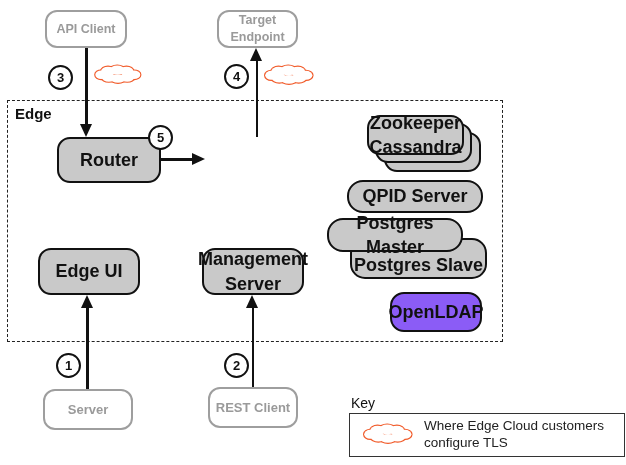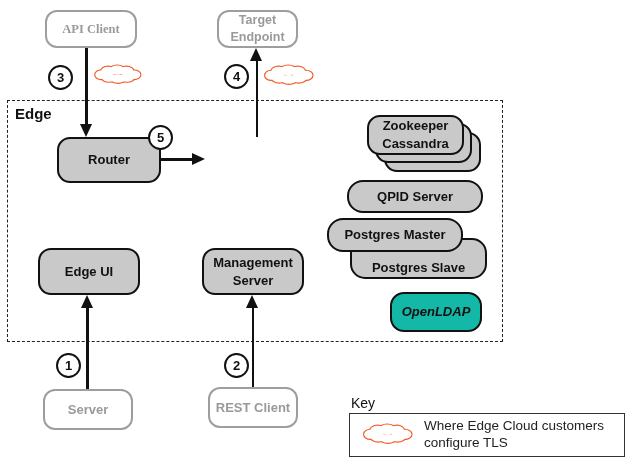--- a/index.html
+++ b/index.html
@@ -5,23 +5,23 @@
   html,body{margin:0;padding:0;background:#fff;}
   #canvas{
     position:relative;width:626px;height:465px;background:#fff;overflow:hidden;
     font-family:"Liberation Sans",sans-serif;
   }
   
   .node{
     position:absolute;box-sizing:border-box;
     background:#C9C9C9;border:2.5px solid #111;border-radius:13px;
     display:flex;align-items:center;justify-content:center;text-align:center;
-    font-weight:bold;font-size:13px;line-height:1.35;color:#111;z-index:3;
+    font-weight:bold;font-size:18px;line-height:1.35;color:#111;z-index:3;
   }
-  .node.light{background:#14b8a6;font-style:italic;}
+  .node.light{background:#8b5cf6;}
   
   .node.external{
     background:#fff;border:2px solid #9e9e9e;color:#9a9a9a;border-radius:12px;
     font-size:12.5px;z-index:3;
   }
   
   .layer{
     position:absolute;box-sizing:border-box;background:#C9C9C9;
     border:2.5px solid #111;border-radius:13px;
   }
@@ -56,21 +56,21 @@
     position:absolute;font-size:13.5px;color:#222;line-height:1.25;z-index:4;
   }
   .slave-align{align-items:flex-end;}
   .stack-text{display:block;}
 </style>
 </head>
 <body>
 
 <div id="canvas">
 
-  <div class="node external" style="left:45px;top:10px;width:92px;height:38px;font-family:Liberation Serif, serif;">API Client</div>
+  <div class="node external" style="left:45px;top:10px;width:82px;height:38px;">API Client</div>
   <div class="node external" style="left:217px;top:10px;width:81px;height:38px;line-height:1.4;">Target Endpoint</div>
 
   <div class="boundary" style="left:7px;top:100px;width:496px;height:242px;"></div>
   <div class="edge-label" style="left:15px;top:105px;">Edge</div>
 
   <div>
     <div class="aline" style="left:85px;top:48px;width:2.5px;height:78px;"></div>
     <div class="ahead down" style="left:79.8px;top:124px;"></div>
   </div>
 

